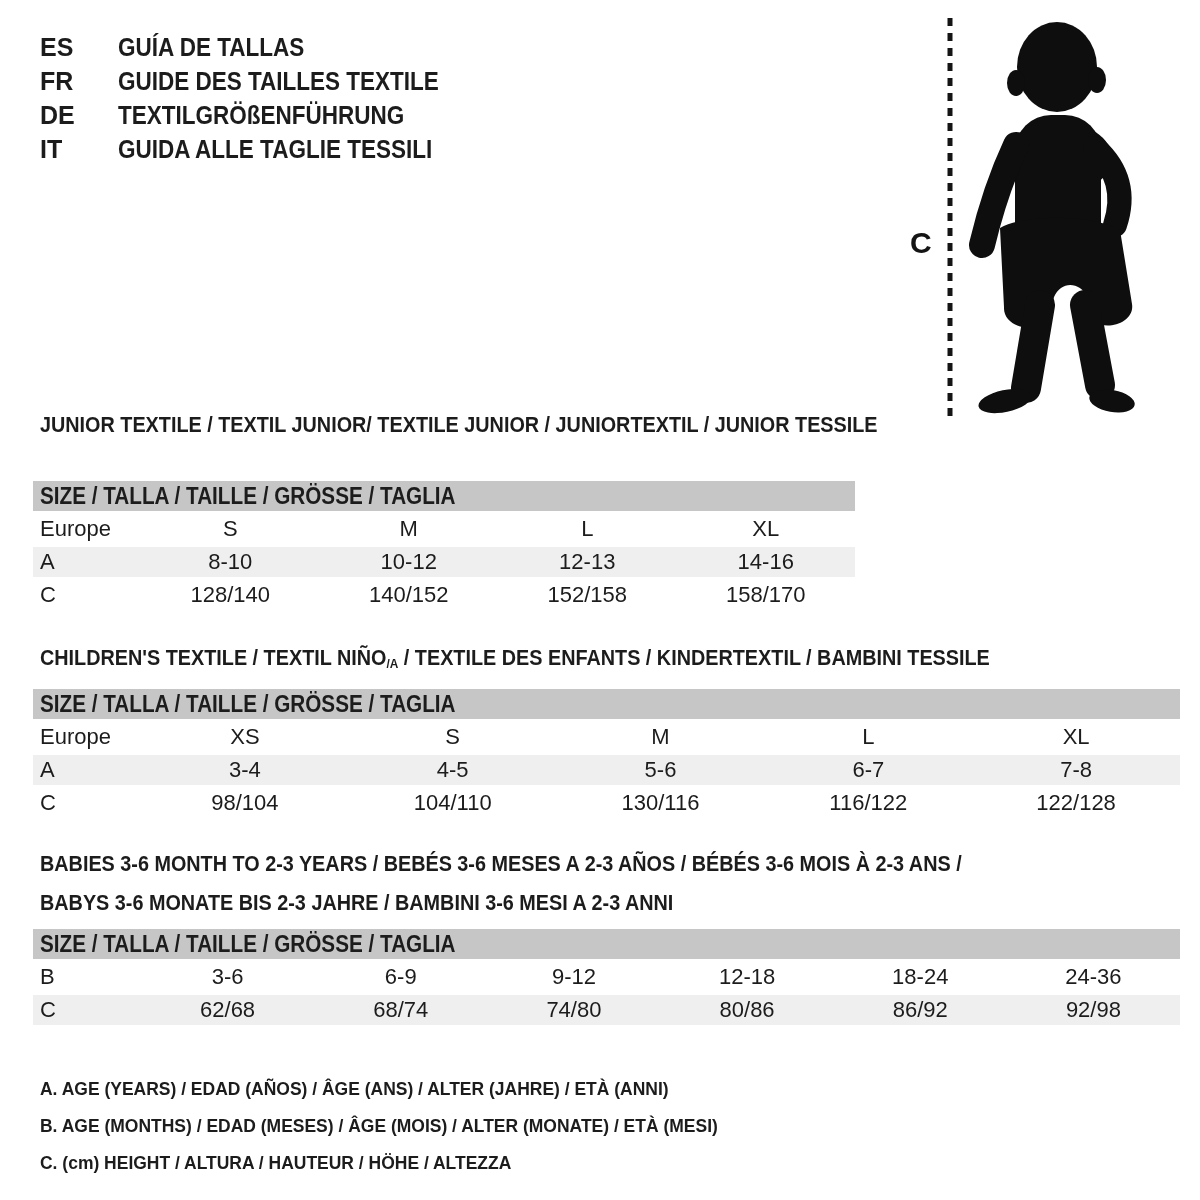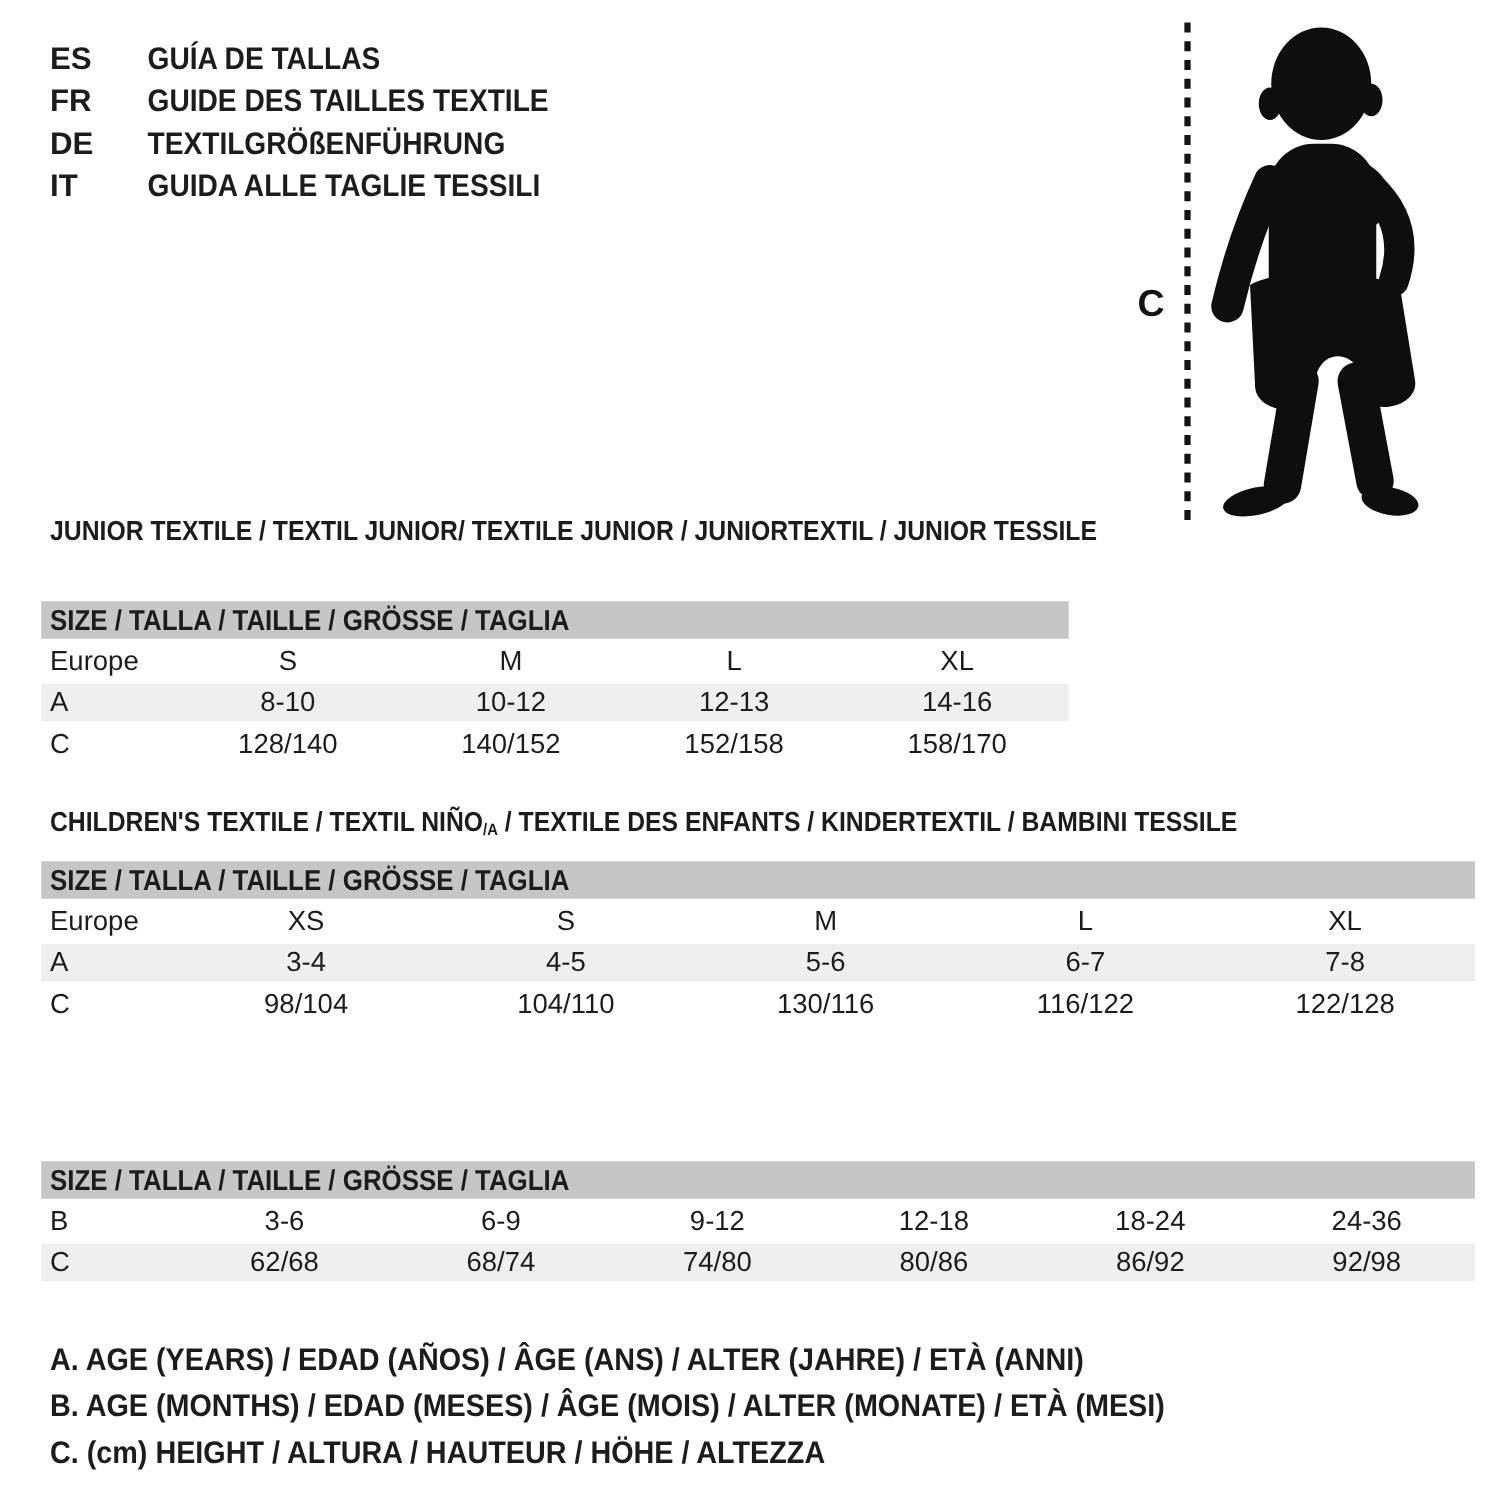--- a/index.html
+++ b/index.html
@@ -38,21 +38,21 @@
   .trow{display:grid;height:30px;margin-bottom:3px;align-items:center;
         font-weight:normal;font-size:22px;}
   .t1 .trow{grid-template-columns:108px repeat(4,1fr);}
   .t2 .trow{grid-template-columns:108px repeat(5,1fr);}
   .t3 .trow{grid-template-columns:108px repeat(6,1fr);}
   .trow.shaded{background:#efefef;}
   .lbl{text-align:left;padding-left:7px;}
   .val{text-align:center;}
 
   
-  .legend{position:absolute;left:40px;top:1070px;font-weight:bold;font-size:25px;line-height:37px;}
+  .legend{position:absolute;left:40px;top:1070px;font-weight:bold;font-size:19px;line-height:37px;}
   .legend .cond{transform:scaleX(0.92);}
 </style>
 </head>
 <body>
 
 <div class="sheet">
 
   <div class="langs">
     <div class="lang-row">
       <span class="lang-code">ES</span>
@@ -147,20 +147,24 @@
     <div class="trow">
       <span class="lbl">C</span>
       <span class="val">98/104</span>
       <span class="val">104/110</span>
       <span class="val">130/116</span>
       <span class="val">116/122</span>
       <span class="val">122/128</span>
     </div>
   </div>
 
+  <div class="sec-title two-line" style="top:844px;">
+    <span class="cond">BABIES 3-6 MONTH TO 2-3 YEARS / BEBÉS 3-6 MESES A 2-3 AÑOS / BÉBÉS 3-6 MOIS À 2-3 ANS /</span><br>
+    <span class="cond">BABYS 3-6 MONATE BIS 2-3 JAHRE / BAMBINI 3-6 MESI A 2-3 ANNI</span>
+  </div>
   <div class="table t3" style="top:929px;">
     <div class="band">
       <span class="band-text cond">SIZE / TALLA / TAILLE / GRÖSSE / TAGLIA</span>
     </div>
     <div class="trow">
       <span class="lbl">B</span>
       <span class="val">3-6</span>
       <span class="val">6-9</span>
       <span class="val">9-12</span>
       <span class="val">12-18</span>

